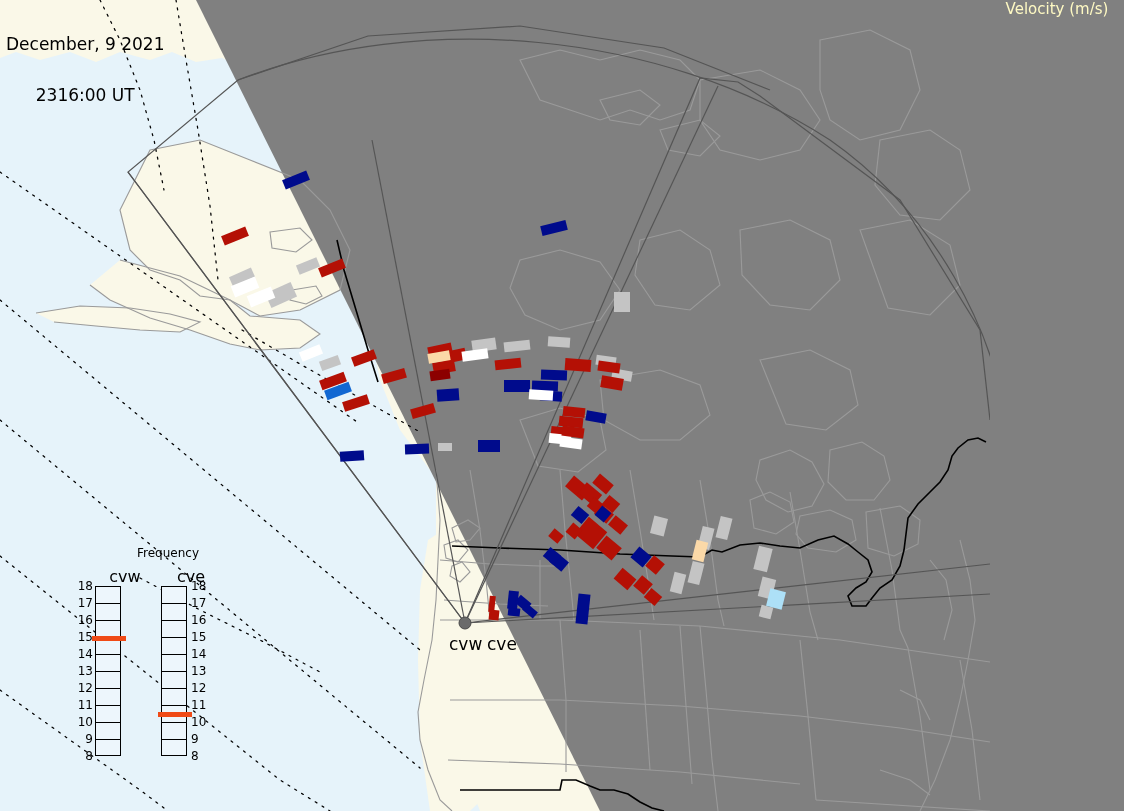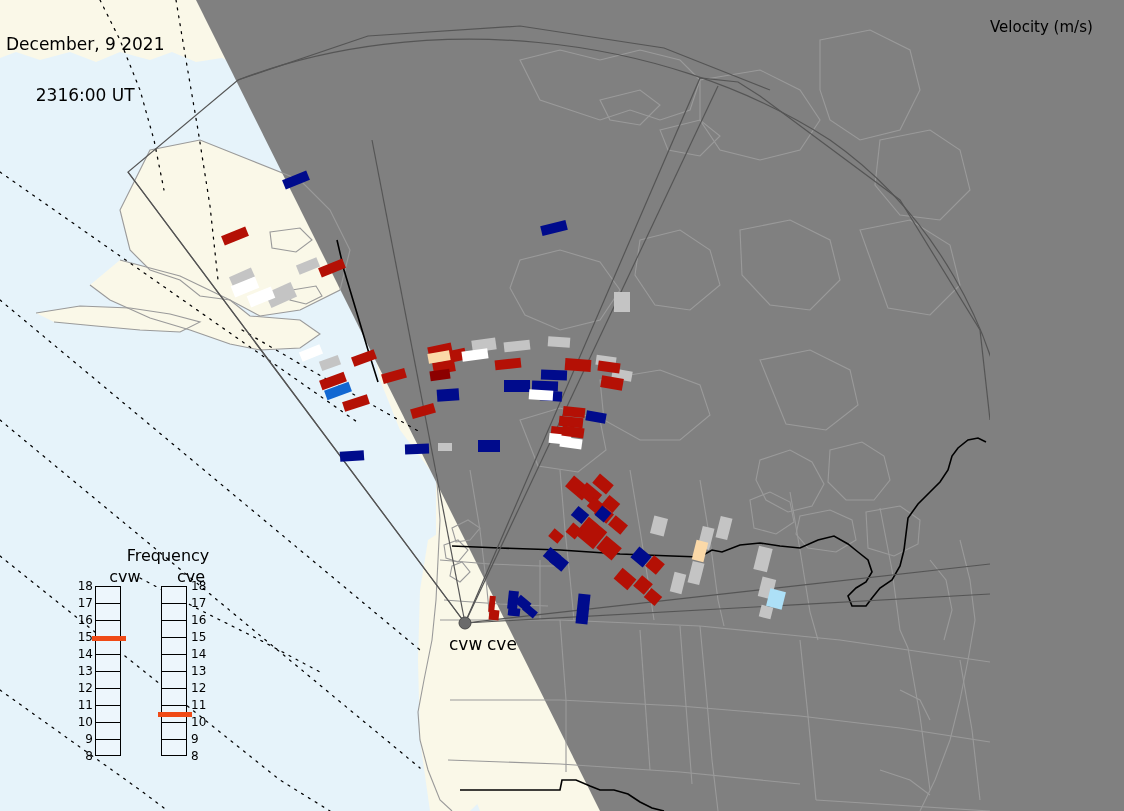--- a/index.html
+++ b/index.html
@@ -12,25 +12,25 @@
 
   
   .ttl{position:absolute;color:#000;font-family:"DejaVu Sans",sans-serif;white-space:pre;text-align:center;}
   #stamp{left:6px;top:2px;font-size:17px;line-height:17px;}
   #stamp div{letter-spacing:0px;}
 
   .sitelabel{position:absolute;color:#000;font-size:17px;font-family:"DejaVu Sans",sans-serif;}
 
   
   #cbpanel{position:absolute;left:990px;top:0;width:134px;height:811px;background:#808080;}
-  #cbtitle{position:absolute;left:0;top:18px;width:134px;text-align:left;font-size:15px;color:#000000;}
+  #cbtitle{position:absolute;left:0;top:0;width:134px;text-align:center;font-size:15px;color:#fef9c3;}
 
   
   #freq{position:absolute;left:95px;top:546px;width:146px;height:240px;}
-  #freqtitle{position:absolute;left:0;top:0;width:146px;text-align:center;font-size:16px;color:#000;}
+  #freqtitle{position:absolute;left:0;top:0;width:146px;text-align:center;font-size:12px;color:#000;}
   .fcol{position:absolute;top:22px;width:60px;}
   .fcolname{text-align:center;font-size:16px;color:#000;height:18px;line-height:18px;}
   .fbar{position:relative;width:26px;height:170px;border:1px solid #000;box-sizing:border-box;background:#EDF6FC;}
   .fseg{width:100%;height:17px;box-sizing:border-box;border-bottom:1px solid #000;}
   .fseg.last{border-bottom:none;}
   .fmark{position:absolute;left:-4px;width:34px;height:5px;background:#F04A16;}
   .flab{position:absolute;font-size:12px;color:#000;transform:translateY(-50%);width:26px;}
 </style>
 </head>
 <body>

